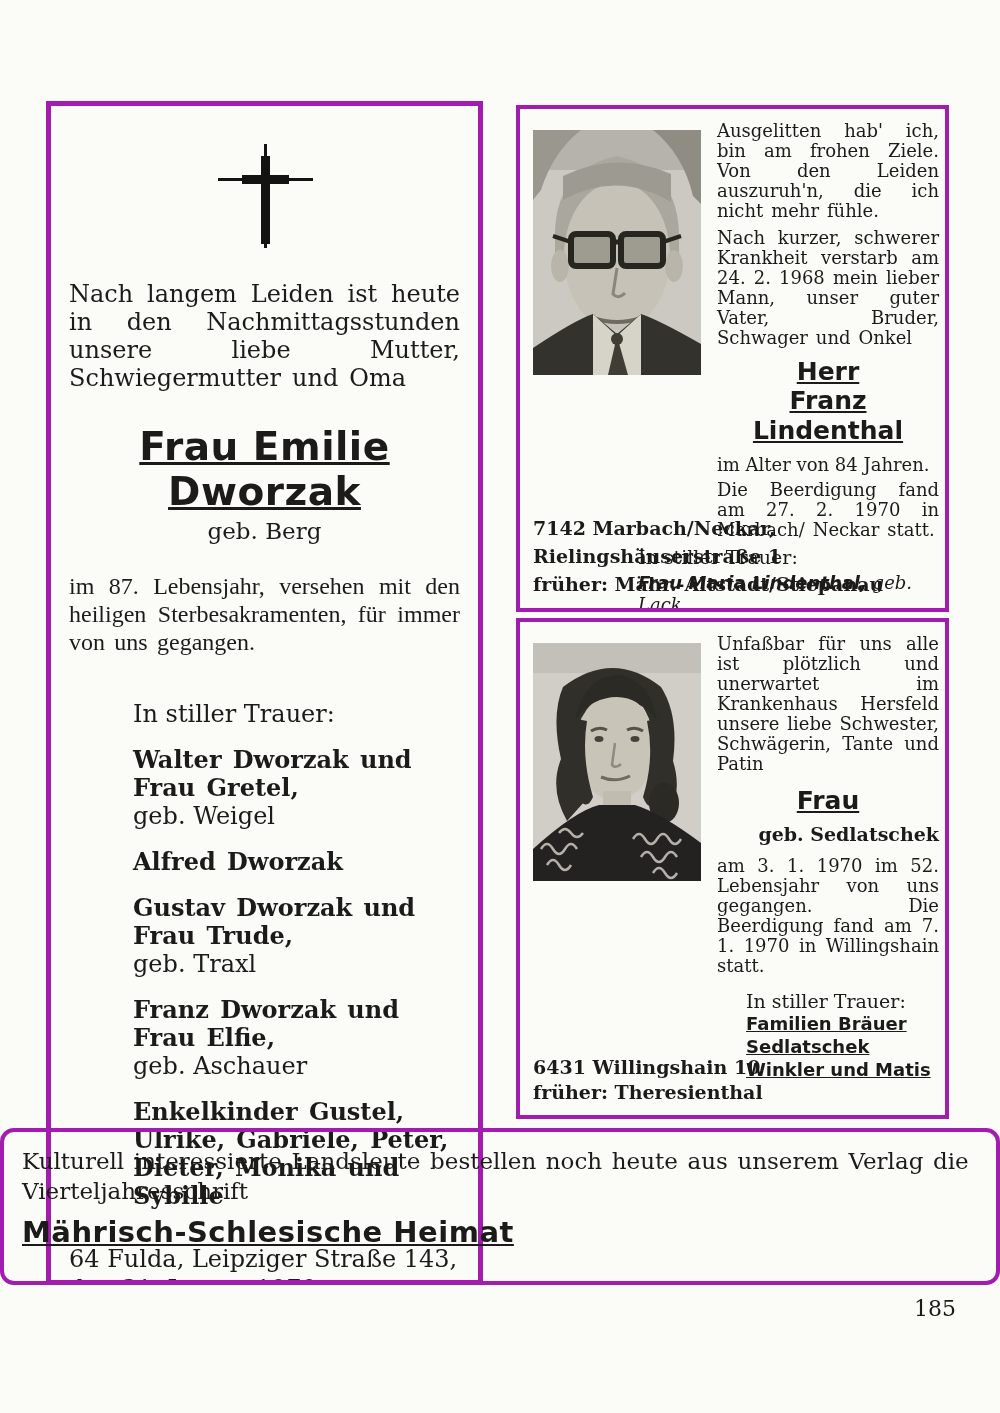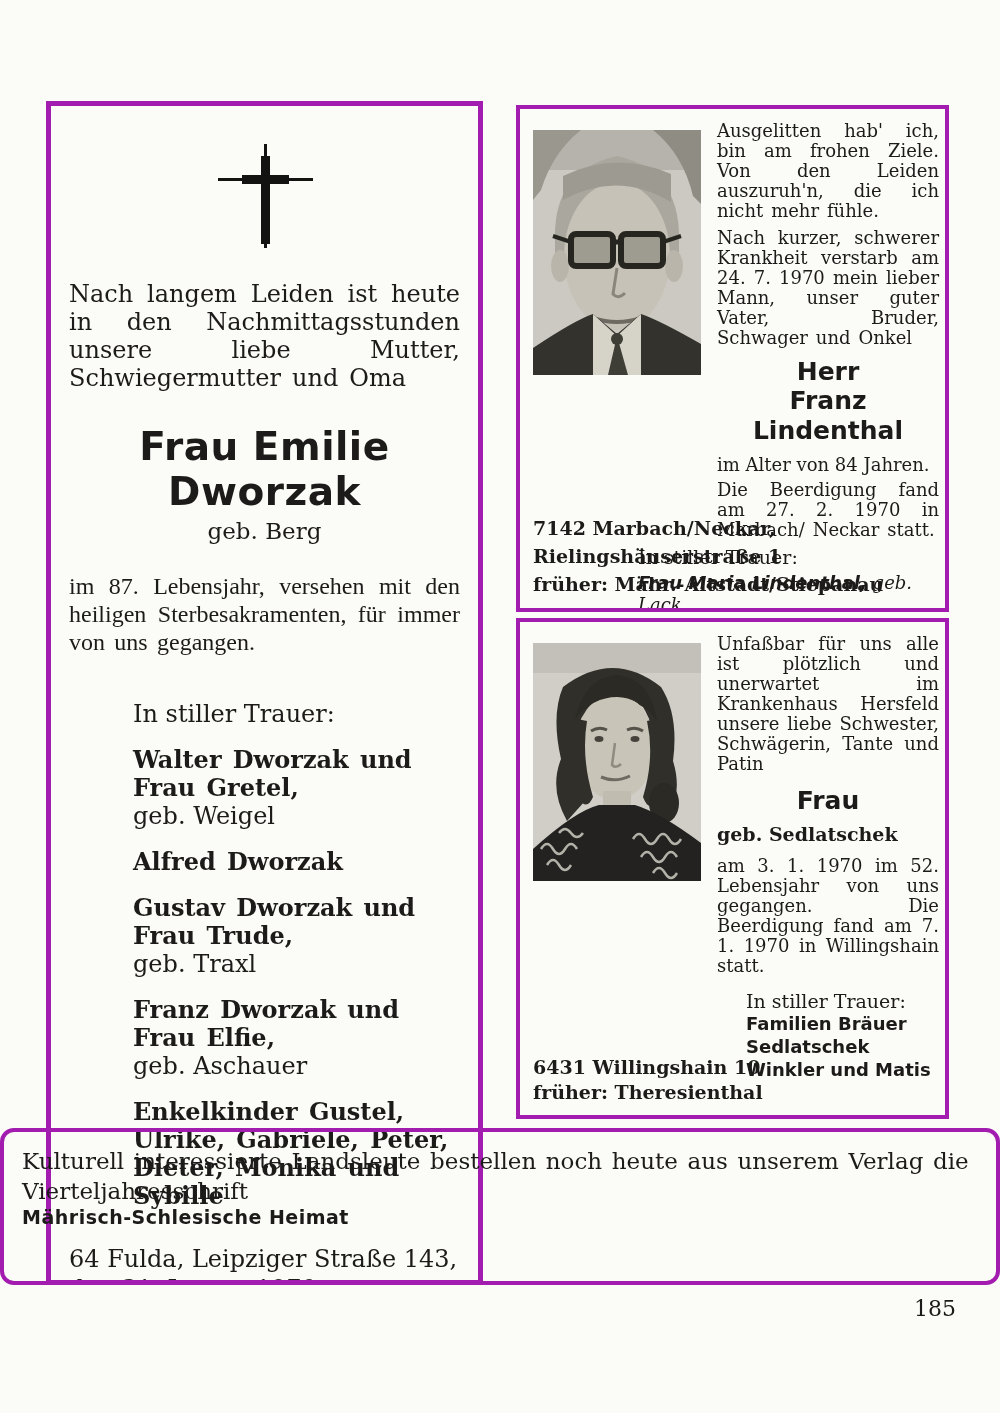--- a/index.html
+++ b/index.html
@@ -4,21 +4,21 @@
 <style>
   * { margin:0; padding:0; box-sizing:border-box; }
   html,body { background:#e9e9e6; }
   body { width:1000px; }
   .page {
     position:relative; width:1000px; height:1413px;
     background:#fbfbf8; color:#1c1b19;
     font-family:"DejaVu Serif", serif;
     overflow:hidden;
   }
-  .sans { font-family:"DejaVu Sans", sans-serif; }
+  .sans { font-family:"DejaVu Sans", sans-serif;text-decoration:underline; }
 
   .card { position:absolute; border:4px solid #a21caf; overflow:hidden; }
 
   
   .left-card { left:46px; top:101px; width:437px; height:1184px; border-width:5px; padding:14px 18px; }
   .cross { position:relative; width:110px; height:104px; margin:24px auto 0; }
   .cross i { position:absolute; background:#131312; display:block; }
   .cross .cv-thin { left:54px; top:0; width:3px; height:104px; }
   .cross .cv      { left:51px; top:12px; width:9px; height:88px; }
   .cross .ch-thin { left:8px;  top:34px; width:95px; height:3px; }
@@ -52,31 +52,31 @@
   .lind-fun { margin-top:5px; }
   .trauer2 { margin-left:104px; margin-top:7px; font-size:18px; }
   .trauer2 .tl { font-size:19px; line-height:21px; }
   .trauer2 .m1 { margin-top:4px; line-height:22px;font-style:italic; }
   .trauer2 .m1 b { font-family:"DejaVu Sans", sans-serif; font-size:18px; }
   .laddr { position:absolute; left:13px; bottom:10px; font-size:19px; line-height:28px; font-weight:bold; }
 
   
   .wink-card { top:618px; height:501px; }
   .wink-hd1 { margin-top:13px; }
-  .wink-maiden { margin-top:8px; text-align:left; font-size:19px; font-weight:bold; }
+  .wink-maiden { margin-top:8px; text-align:right; font-size:19px; font-weight:bold; }
   .wink-body { margin-top:11px; }
   .wink-tl { margin-top:14px; margin-left:29px; font-size:19px; line-height:22px; }
   .wink-m { margin-left:29px; font-weight:bold; font-size:18px; line-height:23px; }
   .wink-m:first-of-type { margin-top:4px; }
   .waddr { position:absolute; left:13px; bottom:10px; font-size:19px; line-height:25px; font-weight:bold; }
 
   
   .ad-card { top:1128px; height:157px; padding:14px 18px;border-radius:14px; }
   .ad-text { font-size:23px; line-height:30px; word-spacing:0.1em; }
-  .ad-title { font-size:19px; font-weight:bold; letter-spacing:0.5px; }
+  .ad-title { margin-top:9px; font-size:29px; font-weight:bold; letter-spacing:0.5px; }
 
   .page-number { position:absolute; right:44px; top:1296px; font-size:22px; }
 
   svg { display:block; }
 </style>
 </head>
 <body>
 
 <div class="page">
 
@@ -144,21 +144,21 @@
         <path d="M60,188 Q84,196 108,188" stroke="#6e6a62" stroke-width="4" fill="none"></path>
         <path d="M68,208 Q84,216 100,208" stroke="#9a968c" stroke-width="2" fill="none"></path>
         <path d="M0,245 L0,218 Q42,190 60,184 L84,204 L108,184 Q126,190 168,214 L168,245 Z" fill="#33322d"></path>
         <path d="M60,184 L84,206 L108,184 L108,245 L60,245 Z" fill="#d6d3c9"></path>
         <path d="M84,206 L75,245 L95,245 Z" fill="#3e3d36"></path>
         <circle cx="84" cy="209" r="6" fill="#3e3d36"></circle>
       </svg>
     </div>
     <div class="rcol">
       <p class="just">Ausgelitten hab' ich, bin am frohen Ziele. Von den Leiden auszuruh'n, die ich nicht mehr fühle.</p>
-      <p class="just lind-ann">Nach kurzer, schwerer Krankheit verstarb am 24. 7. 1970 mein lieber Mann, unser guter Vater, Bruder, Schwager und Onkel</p>
+      <p class="just lind-ann">Nach kurzer, schwerer Krankheit verstarb am 24. 2. 1968 mein lieber Mann, unser guter Vater, Bruder, Schwager und Onkel</p>
       <div class="hd1 sans lind-hd1">Herr</div>
       <div class="hd2 sans">Franz Lindenthal</div>
       <div class="lind-age">im Alter von 84 Jahren.</div>
       <p class="just lind-fun">Die Beerdigung fand am 27. 2. 1970 in Marbach/ Neckar statt.</p>
     </div>
     <div class="trauer2">
       <div class="tl">In stiller Trauer:</div>
       <div class="m1"><b>Frau Maria Lindenthal,</b><span> geb. Lack</span></div>
 
     </div>

